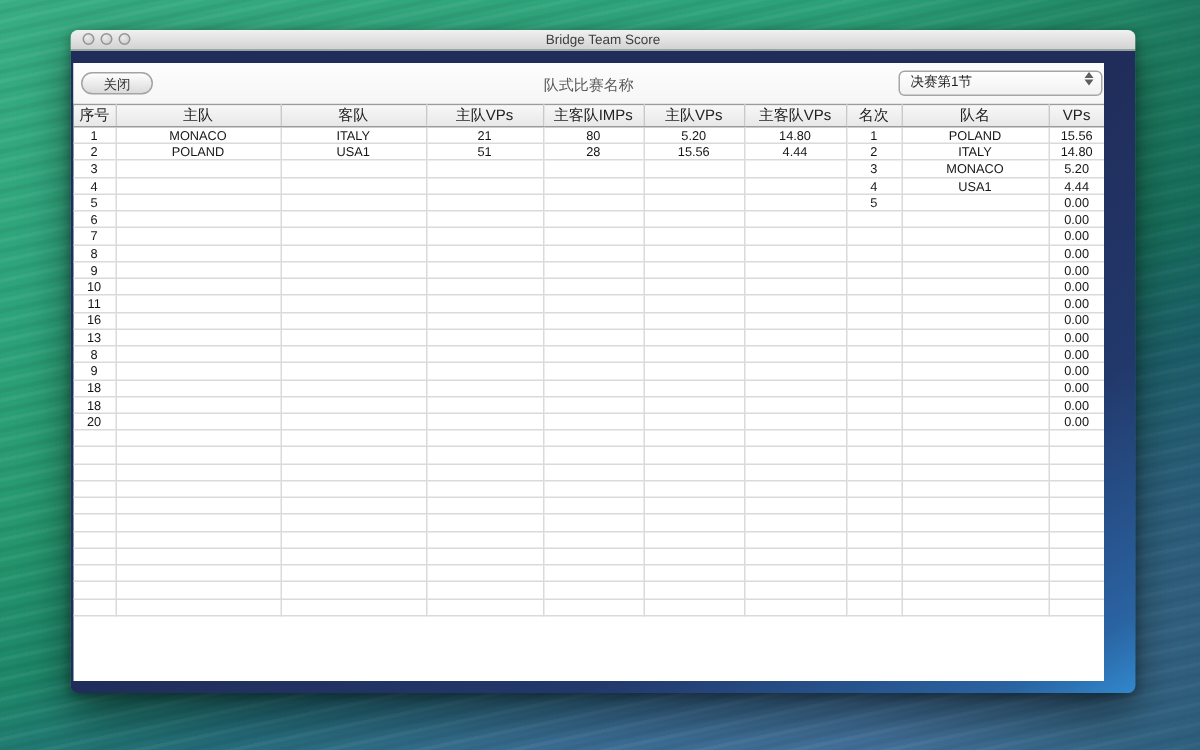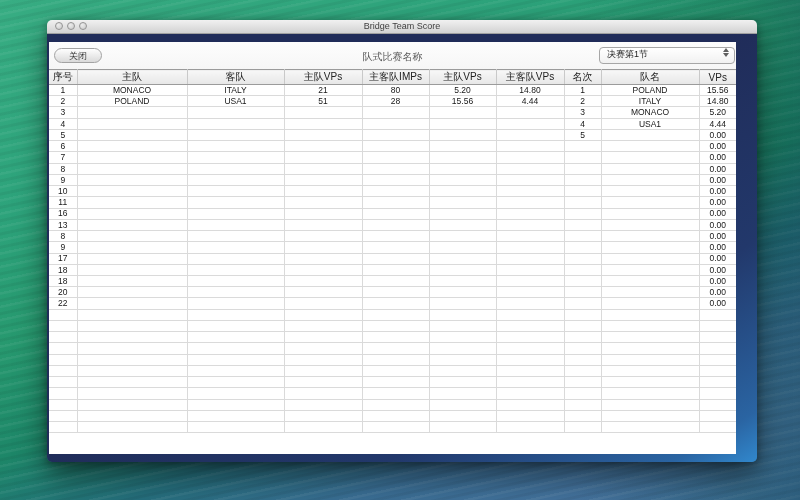--- a/index.html
+++ b/index.html
@@ -293,32 +293,20 @@
               <td></td>
               <td></td>
               <td></td>
               <td></td>
               <td></td>
               <td></td>
               <td></td>
               <td>0.00</td>
             </tr>
             <tr>
-              <td>17</td>
-              <td></td>
-              <td></td>
-              <td></td>
-              <td></td>
-              <td></td>
-              <td></td>
-              <td></td>
-              <td></td>
-              <td>0.00</td>
-            </tr>
-            <tr>
               <td>18</td>
               <td></td>
               <td></td>
               <td></td>
               <td></td>
               <td></td>
               <td></td>
               <td></td>
               <td></td>
               <td>0.00</td>
@@ -330,32 +318,20 @@
               <td></td>
               <td></td>
               <td></td>
               <td></td>
               <td></td>
               <td></td>
               <td>0.00</td>
             </tr>
             <tr>
               <td>20</td>
-              <td></td>
-              <td></td>
-              <td></td>
-              <td></td>
-              <td></td>
-              <td></td>
-              <td></td>
-              <td></td>
-              <td>0.00</td>
-            </tr>
-            <tr>
-              <td>22</td>
               <td></td>
               <td></td>
               <td></td>
               <td></td>
               <td></td>
               <td></td>
               <td></td>
               <td></td>
               <td>0.00</td>
             </tr>

